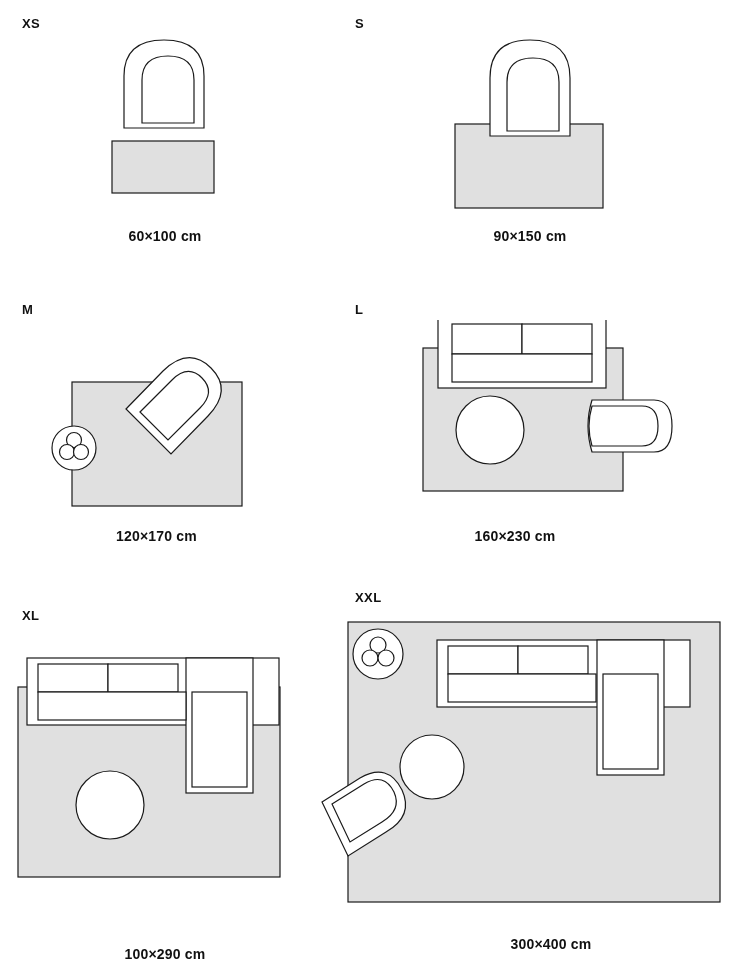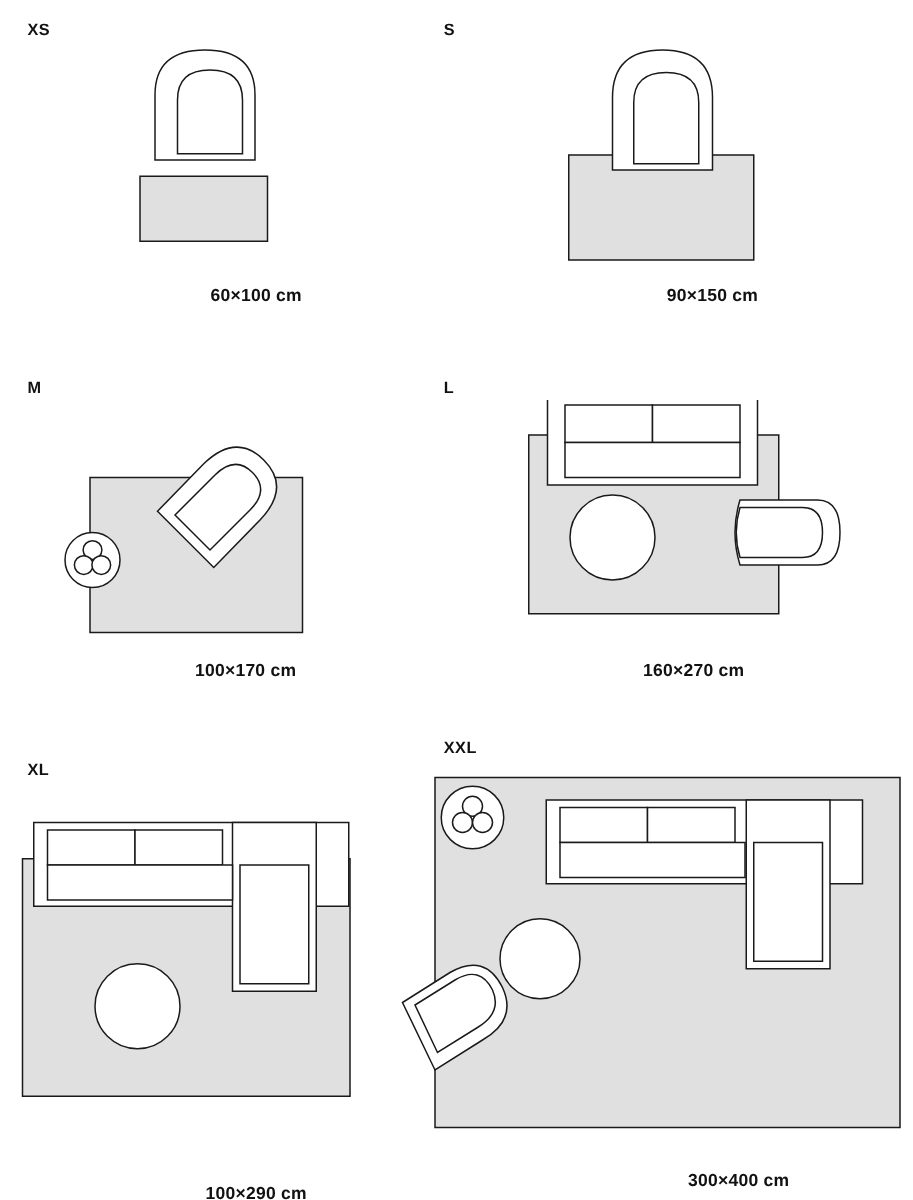--- a/index.html
+++ b/index.html
@@ -30,21 +30,20 @@
     color: #111111;
     position: absolute;
   }
   .dim-label {
     font-size: 14px;
     font-weight: bold;
     color: #111111;
     position: absolute;
     text-align: center;
     letter-spacing: 0.2px;
-    padding-left: 40px;
   }
   .stage {
     position: absolute;
   }
   .stage svg {
     display: block;
   }
   
 </style>
 </head>
@@ -86,41 +85,41 @@
 
         <path d="M126 89 L163 51 Q189 26 211 48 Q233 70 208 96 L171 134 Z" fill="#ffffff" stroke="#1a1a1a" stroke-width="1.2"></path>
         <path d="M140 92 L172 60 Q188 44 202 58 Q216 72 200 88 L168 120 Z" fill="#ffffff" stroke="#1a1a1a" stroke-width="1.2"></path>
 
         <circle cx="74" cy="128" r="22" fill="#ffffff" stroke="#1a1a1a" stroke-width="1.2"></circle>
         <circle cx="74" cy="120" r="7.5" fill="#ffffff" stroke="#1a1a1a" stroke-width="1.2"></circle>
         <circle cx="67" cy="132" r="7.5" fill="#ffffff" stroke="#1a1a1a" stroke-width="1.2"></circle>
         <circle cx="81" cy="132" r="7.5" fill="#ffffff" stroke="#1a1a1a" stroke-width="1.2"></circle>
       </svg>
     </div>
-    <div class="dim-label" style="left:0px; top:248px; width:313px;">100×170 cm</div>
+    <div class="dim-label" style="left:0px; top:248px; width:313px;">120×170 cm</div>
   </div>
 
   <div class="cell" style="left:340px; top:280px; width:390px; height:290px;">
     <div class="size-label" style="left:15px; top:22px;">L</div>
     <div class="stage" style="left:0px; top:40px;">
       <svg width="390" height="200" viewBox="0 0 390 200">
         <rect x="83" y="28" width="200" height="143" fill="#e0e0e0" stroke="#1a1a1a" stroke-width="1.2"></rect>
 
         <rect x="98" y="-2" width="168" height="70" fill="#ffffff" stroke="#1a1a1a" stroke-width="1.2"></rect>
         <rect x="112" y="4" width="70" height="30" fill="#ffffff" stroke="#1a1a1a" stroke-width="1.2"></rect>
         <rect x="182" y="4" width="70" height="30" fill="#ffffff" stroke="#1a1a1a" stroke-width="1.2"></rect>
         <rect x="112" y="34" width="140" height="28" fill="#ffffff" stroke="#1a1a1a" stroke-width="1.2"></rect>
 
         <circle cx="150" cy="110" r="34" fill="#ffffff" stroke="#1a1a1a" stroke-width="1.2"></circle>
 
         <path d="M252 80 L314 80 Q332 80 332 106 Q332 132 314 132 L252 132 Q244 106 252 80 Z" fill="#ffffff" stroke="#1a1a1a" stroke-width="1.2"></path>
         <path d="M252 86 L302 86 Q318 86 318 106 Q318 126 302 126 L252 126 Q246 106 252 86 Z" fill="#ffffff" stroke="#1a1a1a" stroke-width="1.2"></path>
       </svg>
     </div>
-    <div class="dim-label" style="left:30px; top:248px; width:290px;">160×270 cm</div>
+    <div class="dim-label" style="left:30px; top:248px; width:290px;">160×230 cm</div>
   </div>
 
   <div class="cell" style="left:0px; top:594px; width:340px; height:384px;">
     <div class="size-label" style="left:22px; top:14px;">XL</div>
     <div class="stage" style="left:0px; top:36px;">
       <svg width="340" height="290" viewBox="0 0 340 290">
         <rect x="18" y="57" width="262" height="190" fill="#e0e0e0" stroke="#1a1a1a" stroke-width="1.2"></rect>
 
         <rect x="27" y="28" width="252" height="67" fill="#ffffff" stroke="#1a1a1a" stroke-width="1.2"></rect>
         <rect x="186" y="28" width="67" height="135" fill="#ffffff" stroke="#1a1a1a" stroke-width="1.2"></rect>

